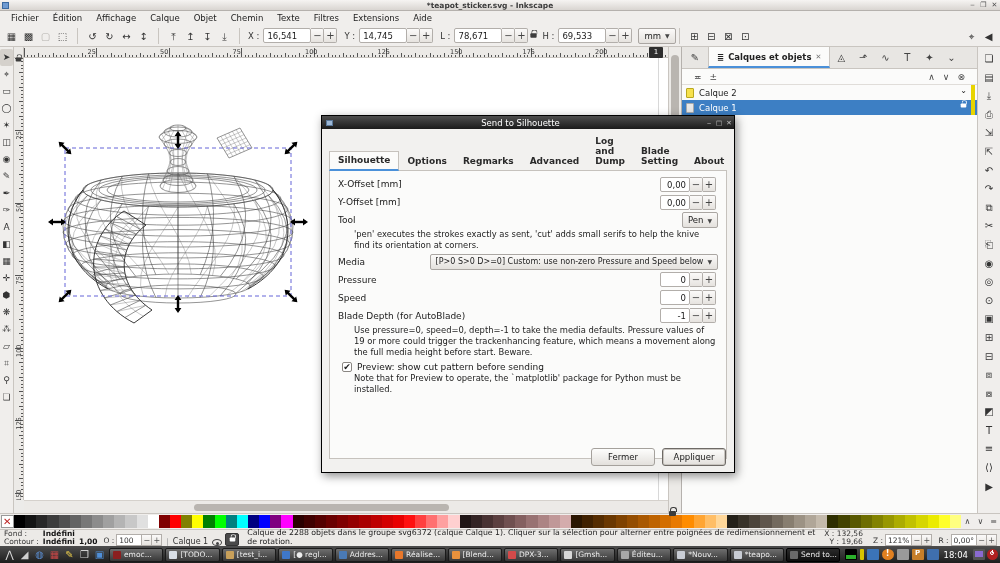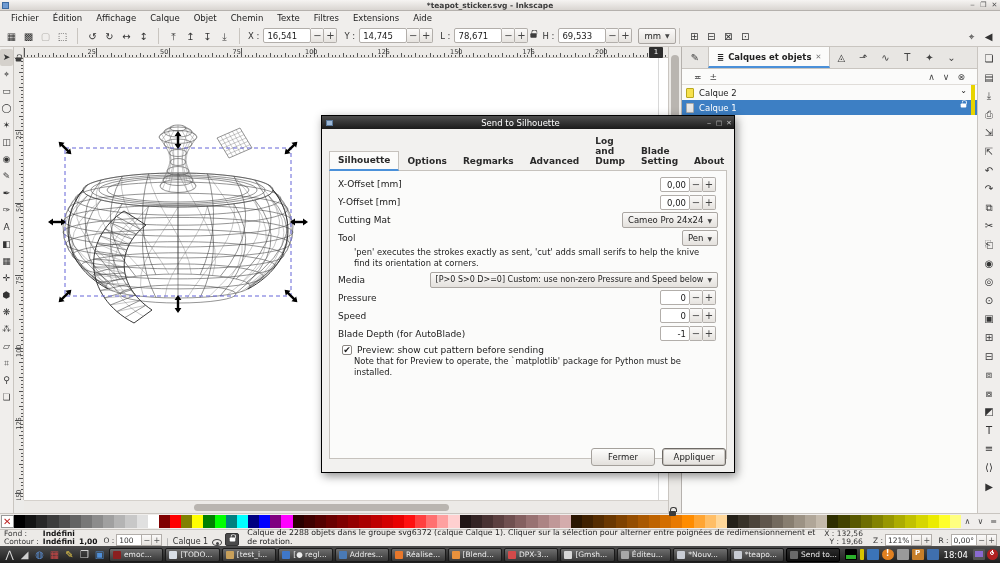--- a/index.html
+++ b/index.html
@@ -536,27 +536,20 @@
       </div>
       <div class="drow">
         <span>Y-Offset [mm]</span>
         <span class="spin">
           <span class="spinval small">0,00</span>
           <span class="spinbtn">−</span>
           <span class="spinbtn">+</span>
         </span>
       </div>
       <div class="drow">
-        <span>Cutting Mat</span>
-        <span class="combo">
-          <span>Cameo Pro 24x24</span>
-          <span class="car">▼</span>
-        </span>
-      </div>
-      <div class="drow">
         <span>Tool</span>
         <span class="combo">
           <span>Pen</span>
           <span class="car">▼</span>
         </span>
       </div>
       <div class="dhelp">'pen' executes the strokes exactly as sent, 'cut' adds small serifs to help the knive find its orientation at corners.</div>
       <div class="drow">
         <span>Media</span>
         <span class="combo">
@@ -581,20 +574,21 @@
         </span>
       </div>
       <div class="drow">
         <span>Blade Depth (for AutoBlade)</span>
         <span class="spin">
           <span class="spinval small">-1</span>
           <span class="spinbtn">−</span>
           <span class="spinbtn">+</span>
         </span>
       </div>
+      <div class="dhelp">Use pressure=0, speed=0, depth=-1 to take the media defaults. Pressure values of 19 or more could trigger the trackenhancing feature, which means a movement along the full media height before start. Beware.</div>
       <div class="dcheck">
         <span class="cbox">✔</span>
         <span>Preview: show cut pattern before sending</span>
       </div>
       <div class="dhelp">Note that for Preview to operate, the `matplotlib' package for Python must be installed.</div>
     </div>
   <div id="dlg-actions">
       <span class="dlg-btn">Fermer</span>
       <span class="dlg-btn default">Appliquer</span>
     </div>

